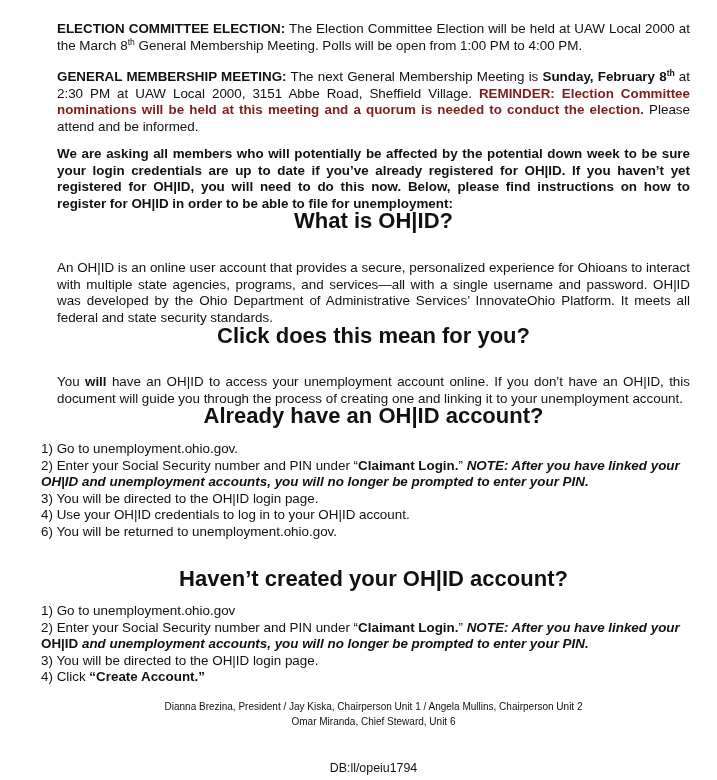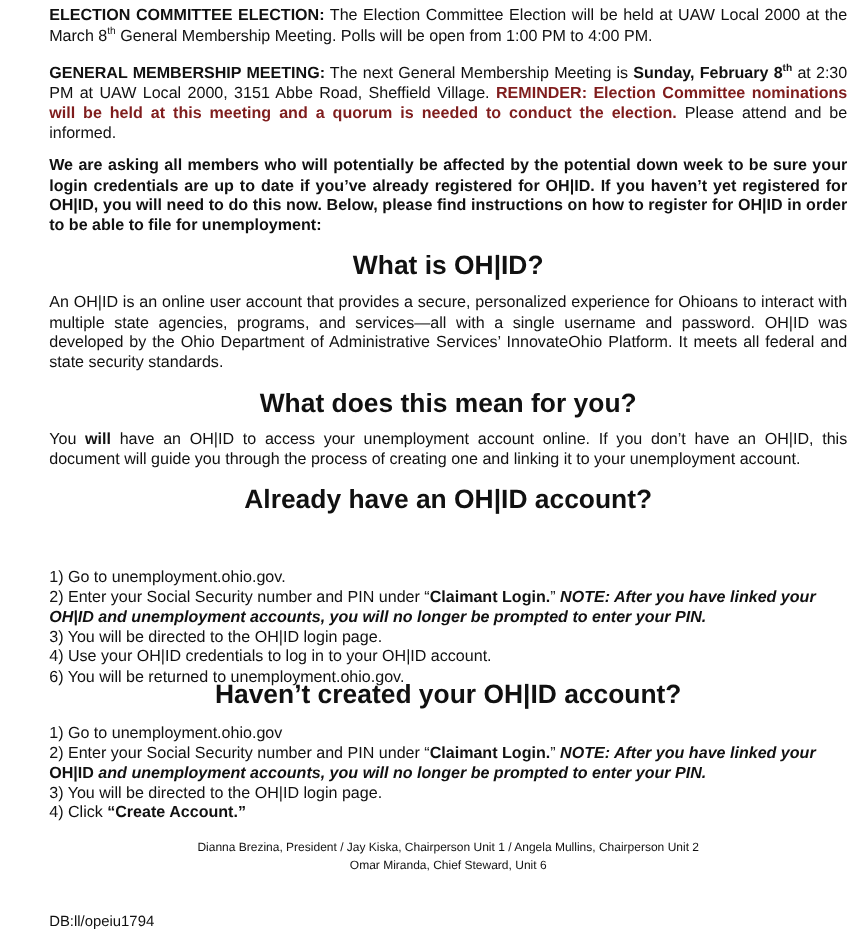--- a/index.html
+++ b/index.html
@@ -4,57 +4,57 @@
 <style>
   html, body { margin: 0; padding: 0; background: #ffffff; }
   body {
     width: 717px; height: 780px; overflow: hidden;
     font-family: "Liberation Sans", sans-serif;
     color: #111111;
     font-size: 13.4px;
     line-height: 16.6px;
   }
   .page { position: relative; padding: 0 11px 0 41px; }
-  p { margin: 0; }
+  p { margin: 16px; }
   .just { text-align: justify; }
   .b { font-weight: bold; }
   .i { font-style: italic; }
   .red { color: #7f1d1d; font-weight: bold; }
   sup { font-size: 8.5px; line-height: 0; vertical-align: super; }
   #p1 { position: absolute; top: 5px; left: 41px; right: 11px; }
   #p2 { position: absolute; top: 53px; left: 41px; right: 11px; }
   #p3 { position: absolute; top: 130px; left: 41px; right: 11px; font-weight: bold; }
   h2 { margin: 0; font-size: 22px; font-weight: bold; text-align: center; line-height: 20px; position: absolute; left: 41px; right: 11px; }
   #h-what { top: 211px; }
   #p4 { position: absolute; top: 244px; left: 41px; right: 11px; }
   #h-mean { top: 326px; }
   #p5 { position: absolute; top: 358px; left: 41px; right: 11px; }
   #h-already { top: 406px; }
-  #list1 { position: absolute; top: 441px; left: 41px; right: 11px; margin-top: 32px; }
+  #list1 { position: absolute; top: 441px; left: 41px; right: 11px; }
   #h-havent { top: 569px; }
   #list2 { position: absolute; top: 603px; left: 41px; right: 11px; }
   .li { display: block; }
   #footer { position: absolute; top: 699px; left: 41px; right: 11px; text-align: center; font-size: 10px; line-height: 15.4px; }
-  #db { position: absolute; top: 760px; left: 41px; right: 11px; text-align: left; font-size: 12.4px; }
+  #db { position: absolute; top: 760px; left: 41px; right: 11px; text-align: center; font-size: 12.4px; }
 </style>
 </head>
 <body>
 
 <div class="page">
 
   <p id="p1" class="just"><span class="b">ELECTION COMMITTEE ELECTION:</span><span> The Election Committee Election will be held at UAW Local 2000 at the March 8</span><sup>th</sup><span> General Membership Meeting. Polls will be open from 1:00 PM to 4:00 PM.</span></p>
 
   <p id="p2" class="just"><span class="b">GENERAL MEMBERSHIP MEETING:</span><span> The next General Membership Meeting is </span><span class="b">Sunday, February 8</span><sup class="b">th</sup><span> at 2:30 PM at UAW Local 2000, 3151 Abbe Road, Sheffield Village. </span><span class="red">REMINDER: Election Committee nominations will be held at this meeting and a quorum is needed to conduct the election.</span><span> Please attend and be informed.</span></p>
 
   <p id="p3" class="just">We are asking all members who will potentially be affected by the potential down week to be sure your login credentials are up to date if you’ve already registered for OH|ID. If you haven’t yet registered for OH|ID, you will need to do this now. Below, please find instructions on how to register for OH|ID in order to be able to file for unemployment:</p>
 
   <h2 id="h-what">What is OH|ID?</h2>
   <p id="p4" class="just">An OH|ID is an online user account that provides a secure, personalized experience for Ohioans to interact with multiple state agencies, programs, and services—all with a single username and password. OH|ID was developed by the Ohio Department of Administrative Services’ InnovateOhio Platform. It meets all federal and state security standards.</p>
 
-  <h2 id="h-mean">What does this mean for you?</h2>
+  <h2 id="h-mean">Click does this mean for you?</h2>
   <p id="p5" class="just"><span>You </span><span class="b">will</span><span> have an OH|ID to access your unemployment account online. If you don’t have an OH|ID, this document will guide you through the process of creating one and linking it to your unemployment account.</span></p>
 
   <h2 id="h-already">Already have an OH|ID account?</h2>
   <div id="list1">
     <span class="li">1) Go to unemployment.ohio.gov.</span>
     <span class="li"><span>2) Enter your Social Security number and PIN under “</span><span class="b">Claimant Login.</span><span>” </span><span class="b i">NOTE: After you have linked your OH|ID and unemployment accounts, you will no longer be prompted to enter your PIN.</span></span>
     <span class="li">3) You will be directed to the OH|ID login page.</span>
     <span class="li">4) Use your OH|ID credentials to log in to your OH|ID account.</span>
     <span class="li">6) You will be returned to unemployment.ohio.gov.</span>
   </div>

